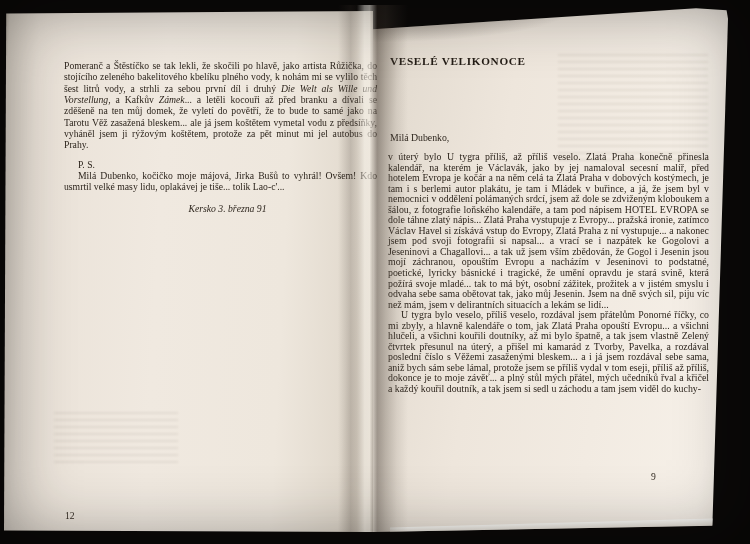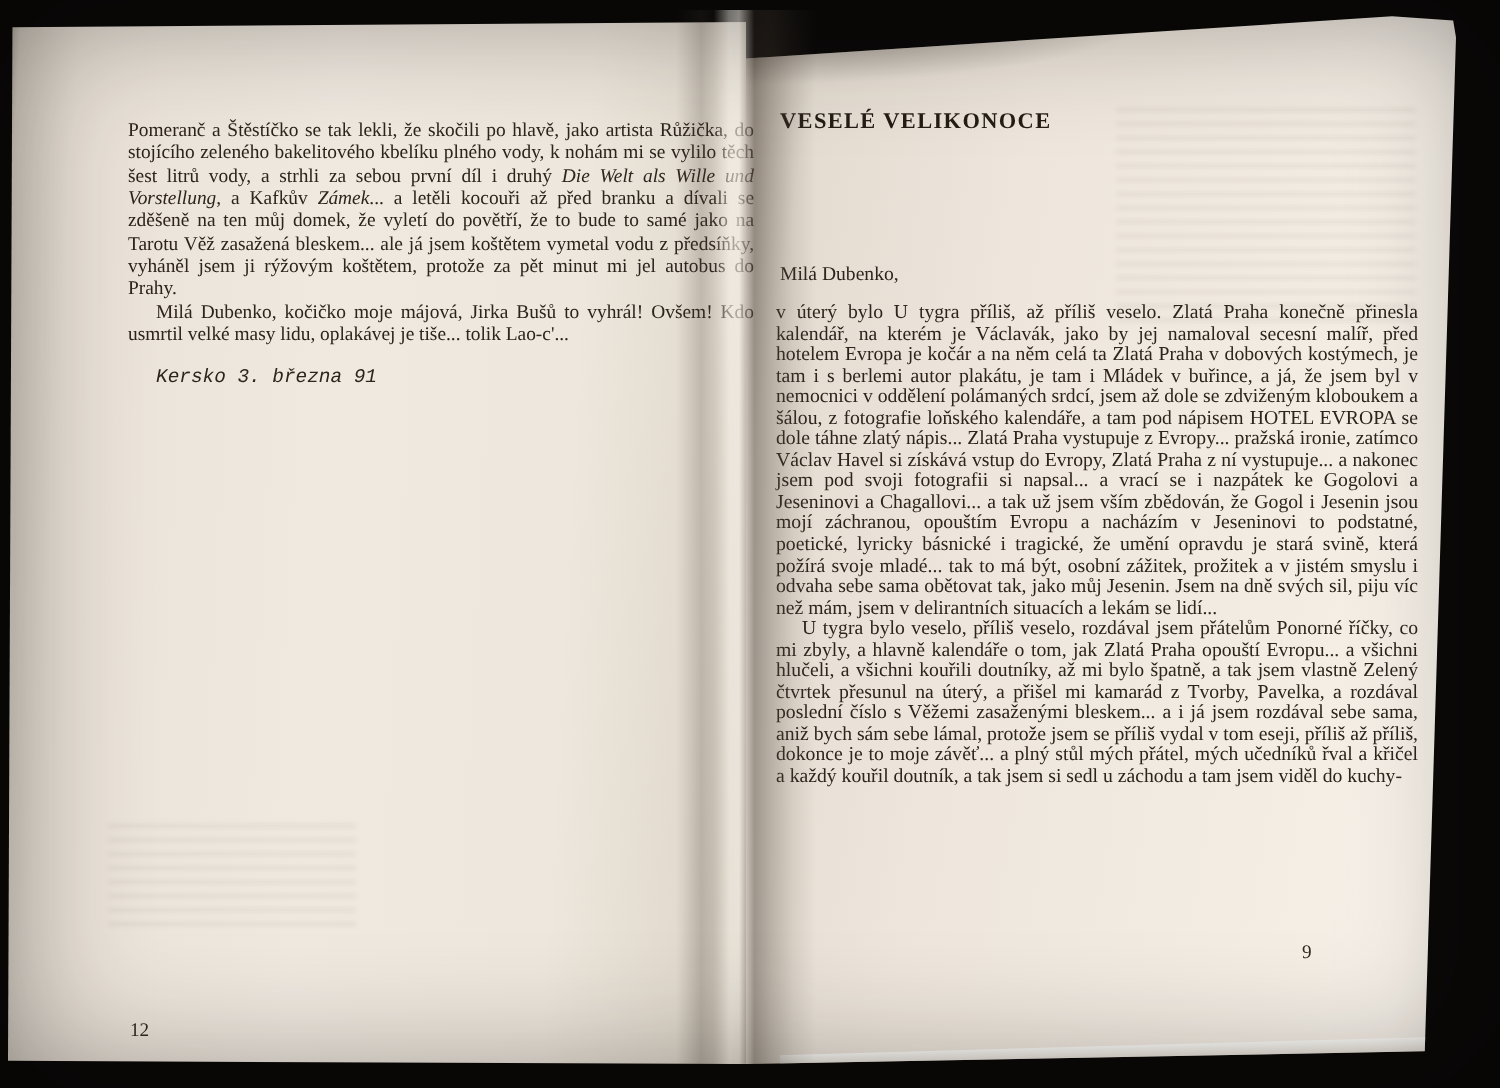--- a/index.html
+++ b/index.html
@@ -81,21 +81,21 @@
   
   .ink { color: #2d251d; }
   .left-text {
     position: absolute; left: 64px; top: 60px; width: 313px;
     font-size: 9.7px; line-height: 11.35px;
     text-align: justify; z-index: 20;
   }
   .left-text p { margin: 0; }
   .ps-label { margin-top: 8px !important; text-indent: 14px; text-align: left; }
   .ps-para  { text-indent: 14px; }
-  .dateline { margin-top: 10px !important; text-indent: 14px; font-style: italic; text-align: left; font-family: Liberation Mono, monospace; }
+  .dateline { margin-top: 10px !important; text-indent: 14px; font-style: italic; text-align: center; }
   .chapter-title {
     position: absolute; left: 390px; top: 55px;
     font-size: 11.2px; font-weight: bold; letter-spacing: 0.7px;
     color: #241d16; z-index: 20;
   }
   .salutation {
     position: absolute; left: 390px; top: 132px;
     font-size: 9.8px; color: #2d251d; z-index: 20;
   }
   .right-text {
@@ -123,20 +123,21 @@
     <div class="right-bottom-edge"></div>
   </div>
 
   <div class="spine-shadow"></div>
 
   <div class="bleed bleed-right"></div>
   <div class="bleed bleed-left"></div>
 
   <div class="left-text ink">
     <p><span>Pomeranč a Štěstíčko se tak lekli, že skočili po hlavě, jako artista Růžička, do stojícího zeleného bakelitového kbelíku plného vody, k nohám mi se vylilo těch šest litrů vody, a strhli za sebou první díl i druhý </span><i>Die Welt als Wille und Vorstellung</i><span>, a Kafkův </span><i>Zámek</i><span>... a letěli kocouři až před branku a dívali se zděšeně na ten můj domek, že vyletí do povětří, že to bude to samé jako na Tarotu Věž zasažená bleskem... ale já jsem koštětem vymetal vodu z předsíňky, vyháněl jsem ji rýžovým koštětem, protože za pět minut mi jel autobus do Prahy.</span></p>
+    <p class="ps-label">P. S.</p>
     <p class="ps-para">Milá Dubenko, kočičko moje májová, Jirka Bušů to vyhrál! Ovšem! Kdo usmrtil velké masy lidu, oplakávej je tiše... tolik Lao-c'...</p>
     <p class="dateline">Kersko 3. března 91</p>
   </div>
   <div class="page-number left">12</div>
 
   <div class="chapter-title">VESELÉ VELIKONOCE</div>
   <div class="salutation">Milá Dubenko,</div>
   <div class="right-text ink">
     <p>v úterý bylo U tygra příliš, až příliš veselo. Zlatá Praha konečně přinesla kalendář, na kterém je Václavák, jako by jej namaloval secesní malíř, před hotelem Evropa je kočár a na něm celá ta Zlatá Praha v dobových kostýmech, je tam i s berlemi autor plakátu, je tam i Mládek v buřince, a já, že jsem byl v nemocnici v oddělení polámaných srdcí, jsem až dole se zdviženým kloboukem a šálou, z fotografie loňského kalendáře, a tam pod nápisem HOTEL EVROPA se dole táhne zlatý nápis... Zlatá Praha vystupuje z Evropy... pražská ironie, zatímco Václav Havel si získává vstup do Evropy, Zlatá Praha z ní vystupuje... a nakonec jsem pod svoji fotografii si napsal... a vrací se i nazpátek ke Gogolovi a Jeseninovi a Chagallovi... a tak už jsem vším zbědován, že Gogol i Jesenin jsou mojí záchranou, opouštím Evropu a nacházím v Jeseninovi to podstatné, poetické, lyricky básnické i tragické, že umění opravdu je stará svině, která požírá svoje mladé... tak to má být, osobní zážitek, prožitek a v jistém smyslu i odvaha sebe sama obětovat tak, jako můj Jesenin. Jsem na dně svých sil, piju víc než mám, jsem v delirantních situacích a lekám se lidí...</p>
     <p class="para-indent">U tygra bylo veselo, příliš veselo, rozdával jsem přátelům Ponorné říčky, co mi zbyly, a hlavně kalendáře o tom, jak Zlatá Praha opouští Evropu... a všichni hlučeli, a všichni kouřili doutníky, až mi bylo špatně, a tak jsem vlastně Zelený čtvrtek přesunul na úterý, a přišel mi kamarád z Tvorby, Pavelka, a rozdával poslední číslo s Věžemi zasaženými bleskem... a i já jsem rozdával sebe sama, aniž bych sám sebe lámal, protože jsem se příliš vydal v tom eseji, příliš až příliš, dokonce je to moje závěť... a plný stůl mých přátel, mých učedníků řval a křičel a každý kouřil doutník, a tak jsem si sedl u záchodu a tam jsem viděl do kuchy-</p>

